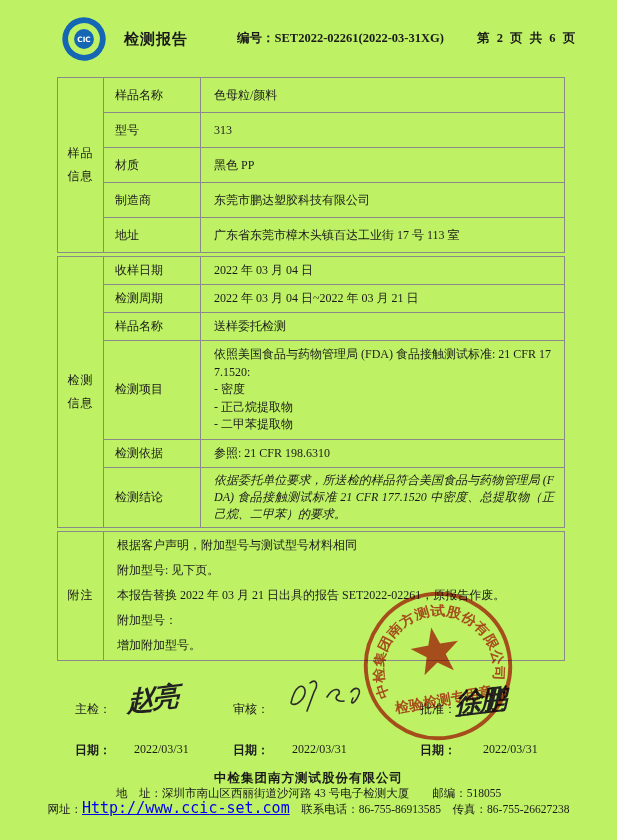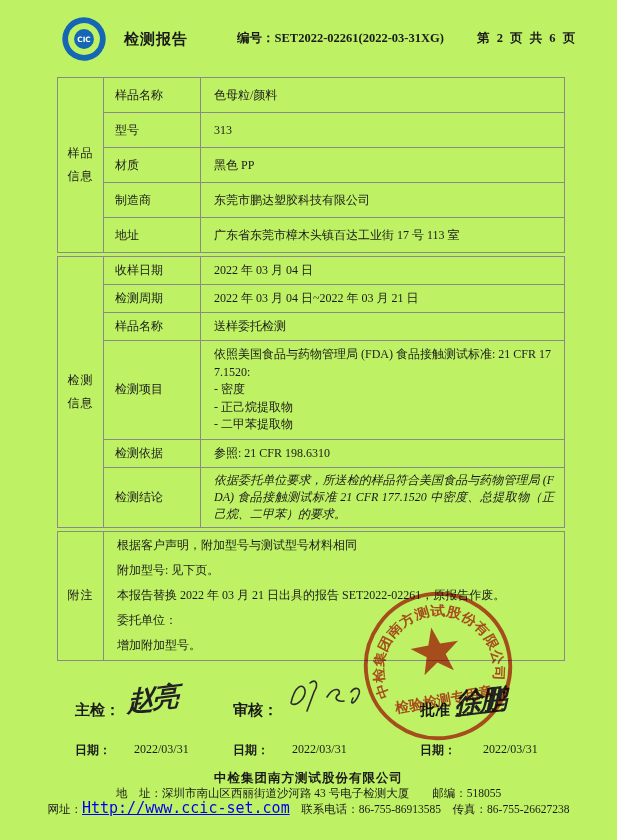--- a/index.html
+++ b/index.html
@@ -22,21 +22,21 @@
   td.val{padding-left:13px;}
   .t-customer td{height:30px;}
   .t-sample td{height:30px;}
   .t-test td.r-short{height:23px;}
   .cell-lines div{line-height:17.6px;}
   .cell-proj{padding-top:5px;padding-bottom:5px;}
   .cell-concl{line-height:17px;text-align:justify;padding-top:4px;padding-bottom:4px;font-style:italic;}
   .cell-notes{vertical-align:top;padding-top:1px;}
   .cell-notes div{line-height:25px;}
   
-  .sig-label{position:absolute;font-size:15px;font-weight:bold;z-index:1;}
+  .sig-label{position:absolute;font-size:12px;font-weight:normal;z-index:1;}
   .sig-name{
     position:absolute;font-family:"DejaVu Sans",sans-serif;font-size:27px;font-style:italic;
     font-weight:bold;color:#222;transform:rotate(-7deg) skewX(-6deg);z-index:2;letter-spacing:-2px;
   }
   .sig-underline{text-decoration:underline;}
   .sig-scribble{position:absolute;z-index:2;}
   .date-label{position:absolute;font-size:12px;font-weight:bold;text-align:center;}
   .date-value{position:absolute;font-size:12px;}
   
   .stamp{position:absolute;left:360px;top:588px;width:156px;height:156px;
@@ -141,21 +141,21 @@
           <col class="c-sec">
           <col style="width:461px;">
         </colgroup>
       <tbody>
           <tr>
         <td class="sec">附注</td>
         <td class="val cell-notes">
           <div>根据客户声明，附加型号与测试型号材料相同</div>
           <div>附加型号: 见下页。</div>
           <div>本报告替换 2022 年 03 月 21 日出具的报告 SET2022-02261，原报告作废。</div>
-          <div>委托单位：</div>
+          <div>附加型号：</div>
           <div>增加附加型号。</div>
         </td>
       </tr>
     </tbody>
       </table>
   </div>
 
   <svg class="stamp" viewBox="0 0 160 160">
     <defs>
       <path id="arcTop" d="M 27,106 A 57,57 0 1 1 133,106" fill="none"></path>

